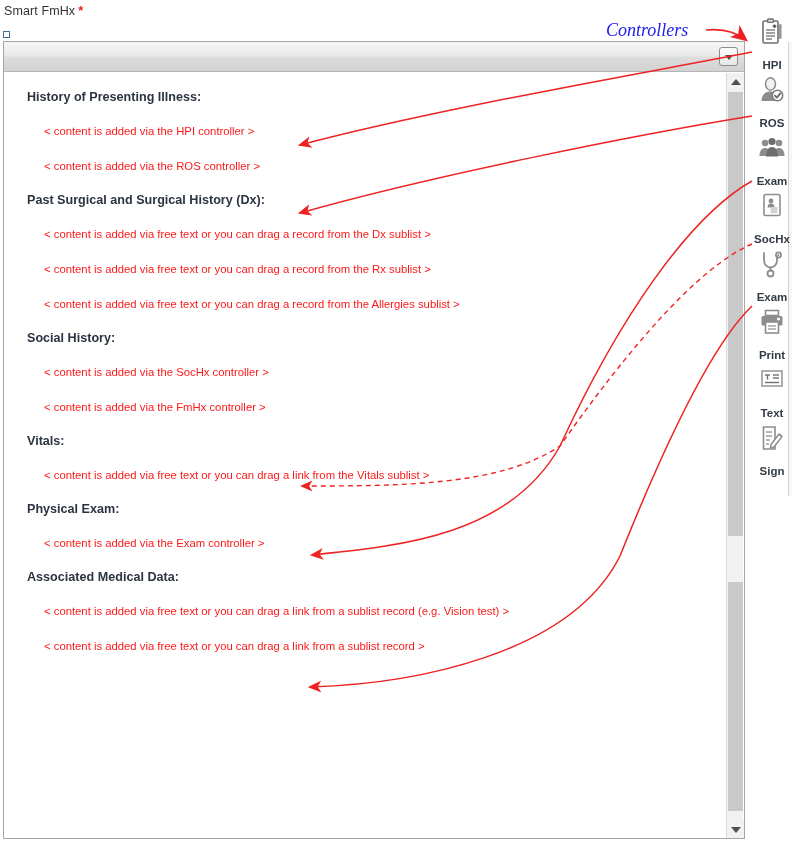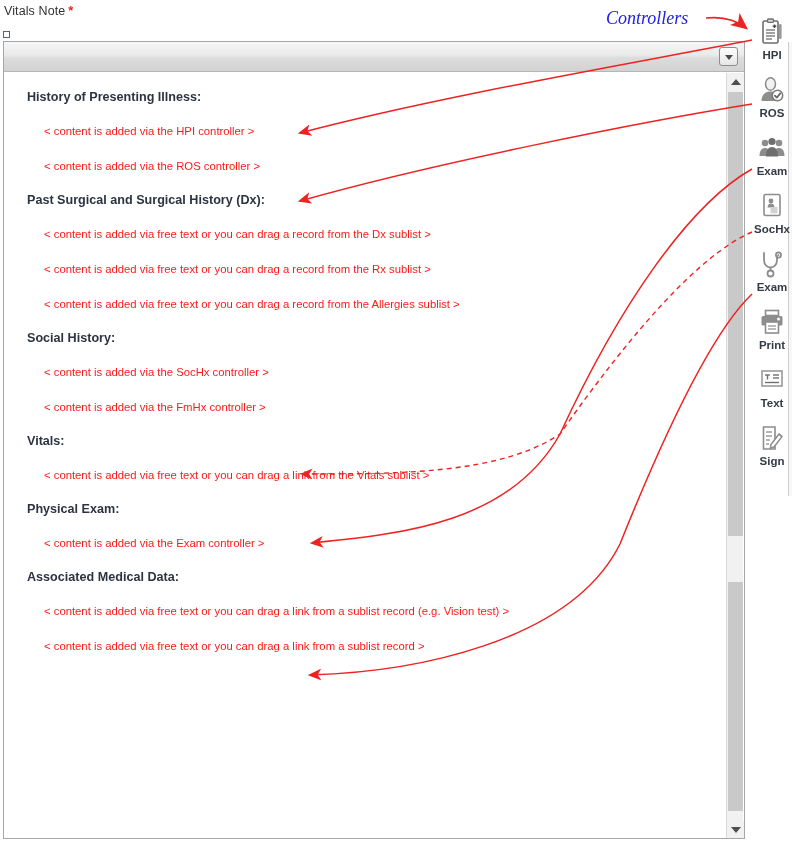--- a/index.html
+++ b/index.html
@@ -121,39 +121,39 @@
     display: flex; flex-direction: column; align-items: center;
   }
   .rail-item {
     width: 40px; height: 58px;
     display: flex; flex-direction: column; align-items: center; justify-content: flex-start;
     cursor: pointer;
   }
   .rail-ico { width: 28px; height: 30px; display: block; }
   .rail-lbl {
     font-size: 11.5px; font-weight: bold; color: #333b46;
-    margin-top: 1px; line-height: 13px; white-space: nowrap;
-  }
-
-  
-  .anno { position: absolute; left: 0; top: 4px; width: 792px; height: 663px; pointer-events: none; border-radius: 26px; }
+    margin-top: 11px; line-height: 13px; white-space: nowrap;
+  }
+
+  
+  .anno { position: absolute; left: 0; top: 16px; width: 792px; height: 663px; pointer-events: none; border-radius: 26px; }
   .controllers-word {
     position: absolute; left: 606px; top: 4px;
     font-family: "Liberation Serif", serif;
     font-style: italic; font-size: 18px; color: #2020ee;
     white-space: nowrap;
   }
 </style>
 </head>
 <body>
 
 <div id="root">
 
   <div class="field-label">
-    <span>Vitals Note</span><span class="req-star">*</span>
+    <span>Smart FmHx</span><span class="req-star">*</span>
   </div>
 
   <div class="mini-square"></div>
 
   <div class="editor">
 
     <div class="toolbar">
       <div class="toolbar-dd">
         <span class="caret"></span>
       </div>

